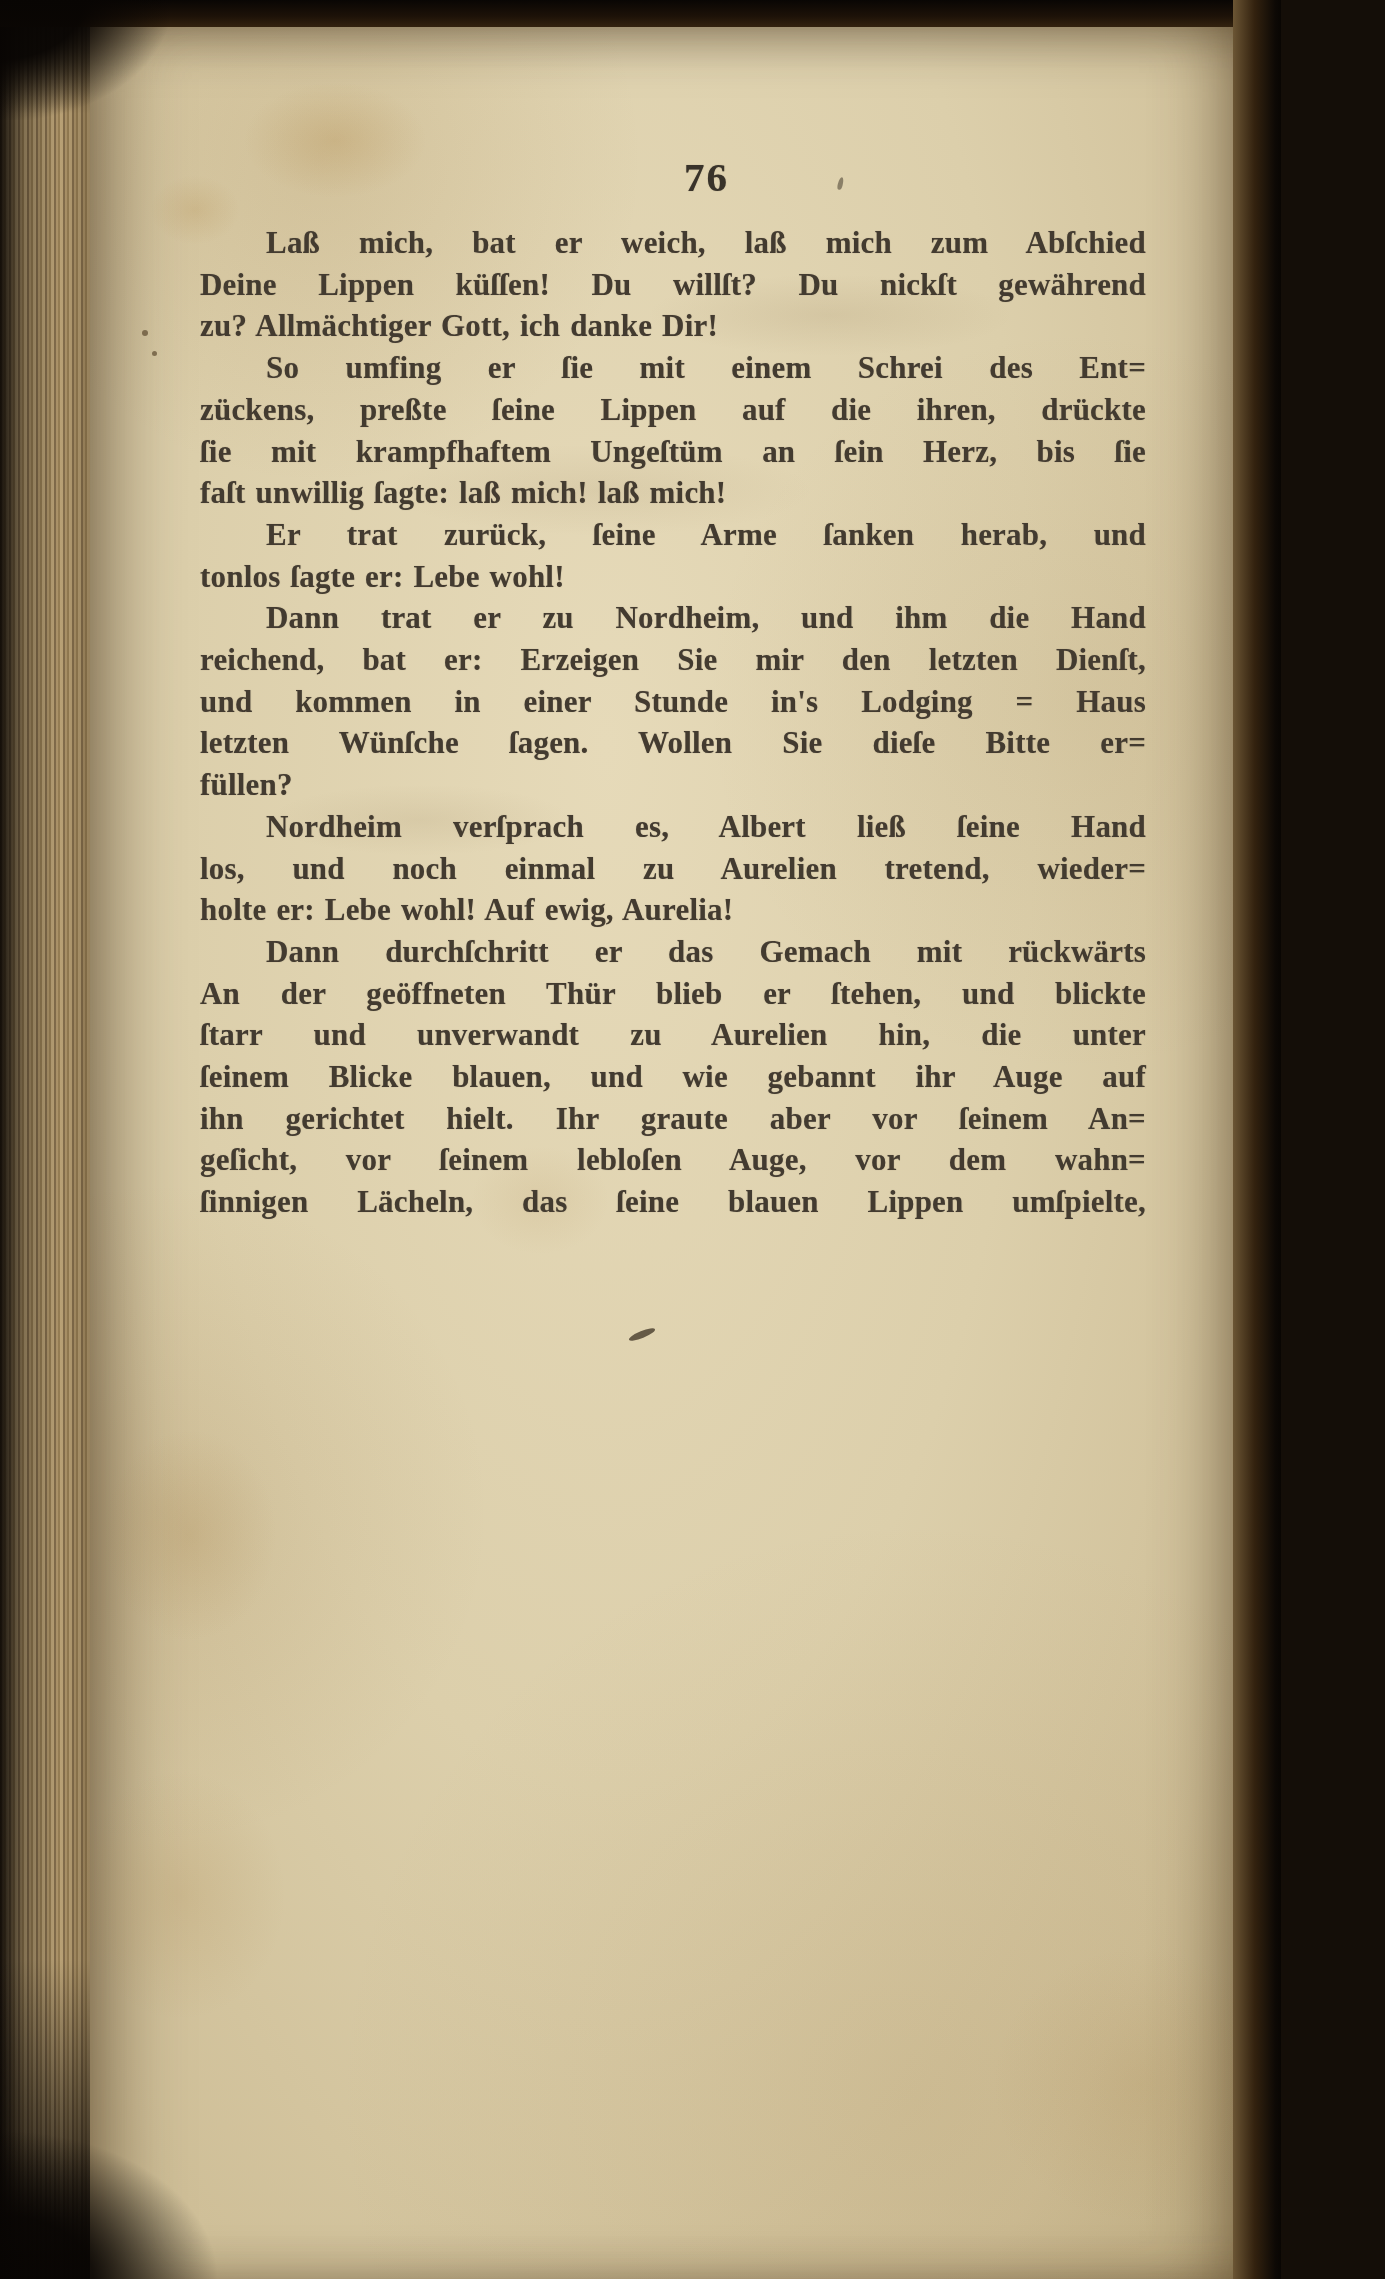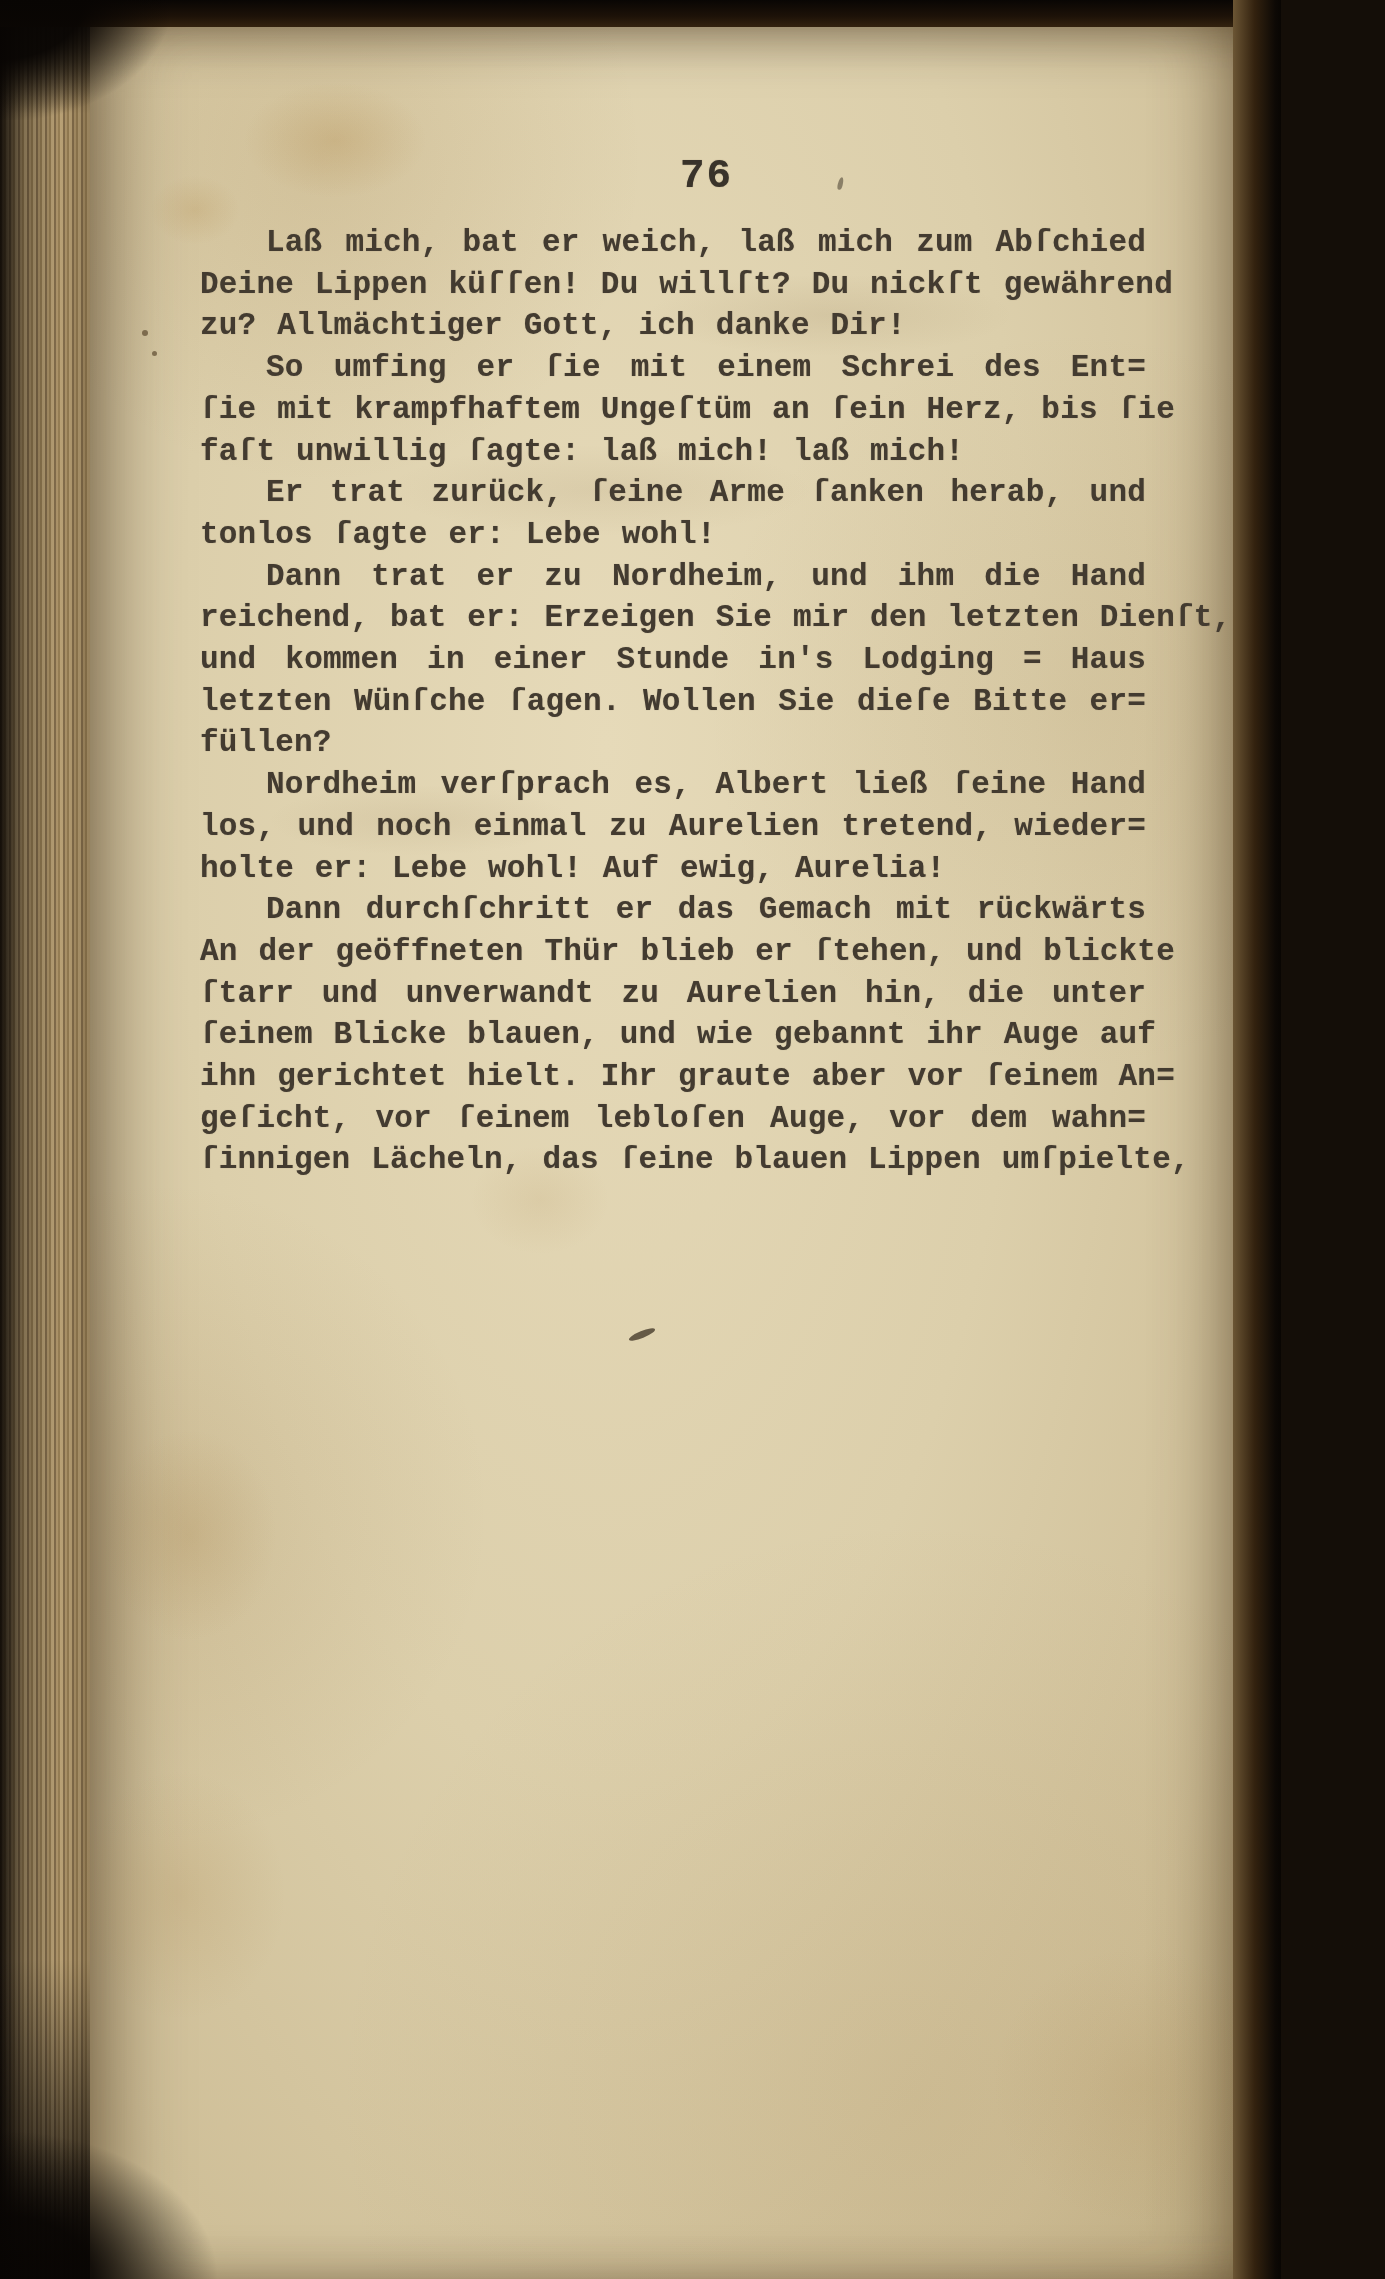--- a/index.html
+++ b/index.html
@@ -6,21 +6,21 @@
     margin: 0;
     padding: 0;
     background: #140e08;
   }
   .scan {
     position: relative;
     width: 1281px;
     height: 2279px;
     overflow: hidden;
     background: #171008;
-    font-family: Liberation Mono, monospace;
+    font-family: Liberation Serif, serif;
   }
 
   
   .page-stack {
     position: absolute;
     left: 0; top: 0;
     width: 92px; height: 100%;
     background:
       linear-gradient(180deg, rgba(8,5,3,.85) 0%, rgba(8,5,3,0) 5%, rgba(8,5,3,0) 86%, rgba(8,5,3,.9) 99%),
       linear-gradient(90deg, rgba(10,6,3,.92) 0%, rgba(10,6,3,.35) 26%, rgba(10,6,3,.05) 65%, rgba(60,45,25,.35) 100%),
@@ -179,20 +179,21 @@
     <div class="textblock">
 
       <div class="para">
         <div class="line first">Laß mich, bat er weich, laß mich zum Abſchied</div>
         <div class="line">Deine Lippen küſſen! Du willſt? Du nickſt gewährend</div>
         <div class="line endline">zu? Allmächtiger Gott, ich danke Dir!</div>
       </div>
 
       <div class="para">
         <div class="line first">So umfing er ſie mit einem Schrei des Ent=</div>
+        <div class="line">zückens, preßte ſeine Lippen auf die ihren, drückte</div>
         <div class="line">ſie mit krampfhaftem Ungeſtüm an ſein Herz, bis ſie</div>
         <div class="line endline">faſt unwillig ſagte: laß mich! laß mich!</div>
       </div>
 
       <div class="para">
         <div class="line first">Er trat zurück, ſeine Arme ſanken herab, und</div>
         <div class="line endline">tonlos ſagte er: Lebe wohl!</div>
       </div>
 
       <div class="para">

